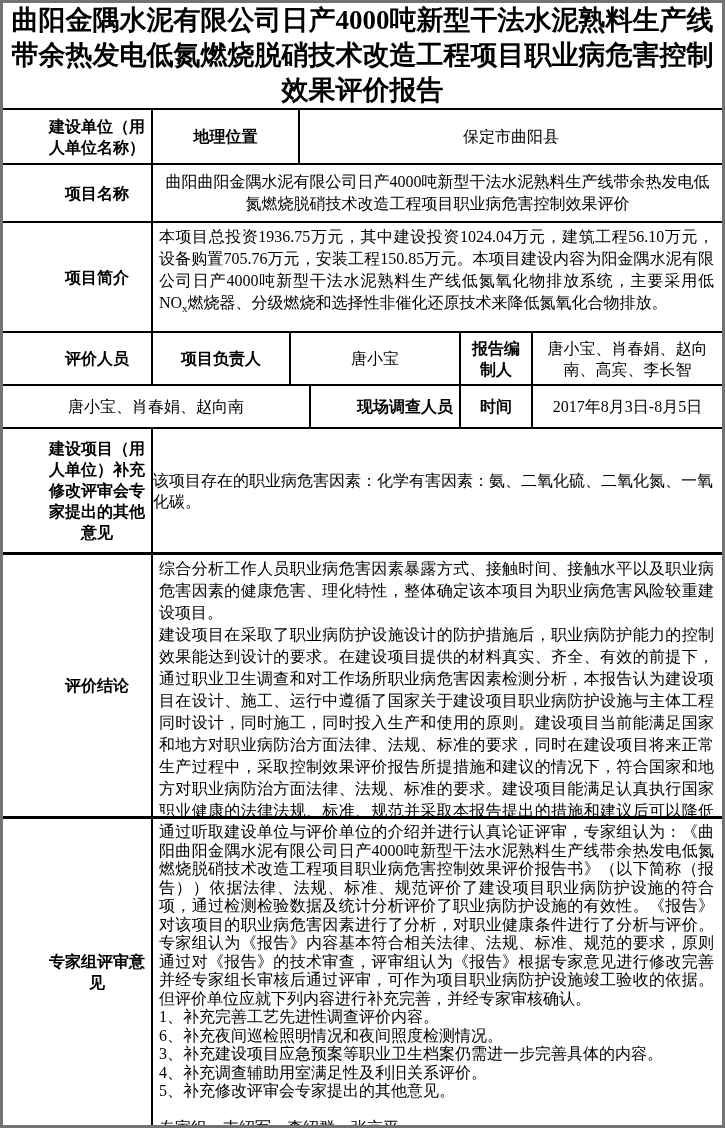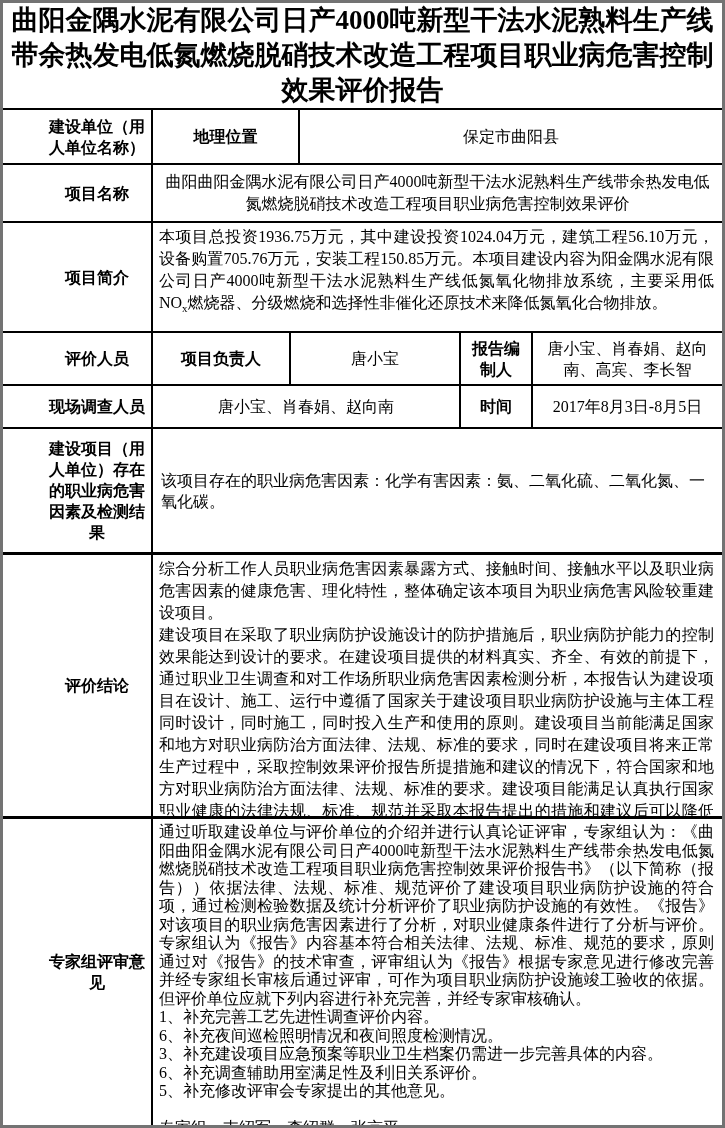--- a/index.html
+++ b/index.html
@@ -118,47 +118,47 @@
 
   <div class="row" style="height:53px">
     <div class="cell label w110">评价人员</div>
     <div class="cell label w138">项目负责人</div>
     <div class="cell value-center w170">唐小宝</div>
     <div class="cell label w72">报告编制人</div>
     <div class="cell value-center grow">唐小宝、肖春娟、赵向南、高宾、李长智</div>
   </div>
 
   <div class="row" style="height:43px">
+    <div class="cell value-center" style="flex:0 0 308px">唐小宝、肖春娟、赵向南</div>
     <div class="cell label w110">现场调查人员</div>
-    <div class="cell value-center" style="flex:0 0 308px">唐小宝、肖春娟、赵向南</div>
     <div class="cell label w72">时间</div>
     <div class="cell value-center grow">2017年8月3日-8月5日</div>
   </div>
 
   <div class="row thickline" style="height:126px">
-    <div class="cell label w110">建设项目（用人单位）存在的职业病危害因素及检测结果</div>
-    <div class="cell grow" style="font-size:16px;line-height:21px;display:flex;align-items:center;padding:0 8px;">该项目存在的职业病危害因素：化学有害因素：氨、二氧化硫、二氧化氮、一氧化碳。</div>
+    <div class="cell label w110">建设项目（用人单位）补充修改评审会专家提出的其他意见</div>
+    <div class="cell grow" style="font-size:16px;line-height:21px;display:flex;align-items:center;padding:0 0;">该项目存在的职业病危害因素：化学有害因素：氨、二氧化硫、二氧化氮、一氧化碳。</div>
   </div>
 
   <div class="row thickline" style="height:264px">
     <div class="cell label w110">评价结论</div>
     <div class="cell value-text grow tight">
       <div>综合分析工作人员职业病危害因素暴露方式、接触时间、接触水平以及职业病危害因素的健康危害、理化特性，整体确定该本项目为职业病危害风险较重建设项目。</div>
       <div>建设项目在采取了职业病防护设施设计的防护措施后，职业病防护能力的控制效果能达到设计的要求。在建设项目提供的材料真实、齐全、有效的前提下，通过职业卫生调查和对工作场所职业病危害因素检测分析，本报告认为建设项目在设计、施工、运行中遵循了国家关于建设项目职业病防护设施与主体工程同时设计，同时施工，同时投入生产和使用的原则。建设项目当前能满足国家和地方对职业病防治方面法律、法规、标准的要求，同时在建设项目将来正常生产过程中，采取控制效果评价报告所提措施和建议的情况下，符合国家和地方对职业病防治方面法律、法规、标准的要求。建设项目能满足认真执行国家职业健康的法律法规、标准、规范并采取本报告提出的措施和建议后可以降低职业危害程度，保护从业人员身体健康。具备了建设项目职业病防护设施竣工验收的条件。</div>
     </div>
   </div>
 
   <div class="row" style="flex:1 1 auto">
     <div class="cell label w110">专家组评审意见</div>
     <div class="cell expert-body grow tight">
       <div>通过听取建设单位与评价单位的介绍并进行认真论证评审，专家组认为：《曲阳曲阳金隅水泥有限公司日产4000吨新型干法水泥熟料生产线带余热发电低氮燃烧脱硝技术改造工程项目职业病危害控制效果评价报告书》（以下简称（报告））依据法律、法规、标准、规范评价了建设项目职业病防护设施的符合项，通过检测检验数据及统计分析评价了职业病防护设施的有效性。《报告》对该项目的职业病危害因素进行了分析，对职业健康条件进行了分析与评价。专家组认为《报告》内容基本符合相关法律、法规、标准、规范的要求，原则通过对《报告》的技术审查，评审组认为《报告》根据专家意见进行修改完善并经专家组长审核后通过评审，可作为项目职业病防护设施竣工验收的依据。但评价单位应就下列内容进行补充完善，并经专家审核确认。</div>
       <div>1、补充完善工艺先进性调查评价内容。</div>
       <div>6、补充夜间巡检照明情况和夜间照度检测情况。</div>
       <div>3、补充建设项目应急预案等职业卫生档案仍需进一步完善具体的内容。</div>
-      <div>6、补充调查辅助用室满足性及利旧关系评价。</div>
+      <div>4、补充调查辅助用室满足性及利旧关系评价。</div>
       <div>5、补充修改评审会专家提出的其他意见。</div>
       <div class="expert-gap"></div>
       <div>专家组：支绍军、李绍群、张京平</div>
 
     </div>
   </div>
 
 </div>
 
 </body></html>

